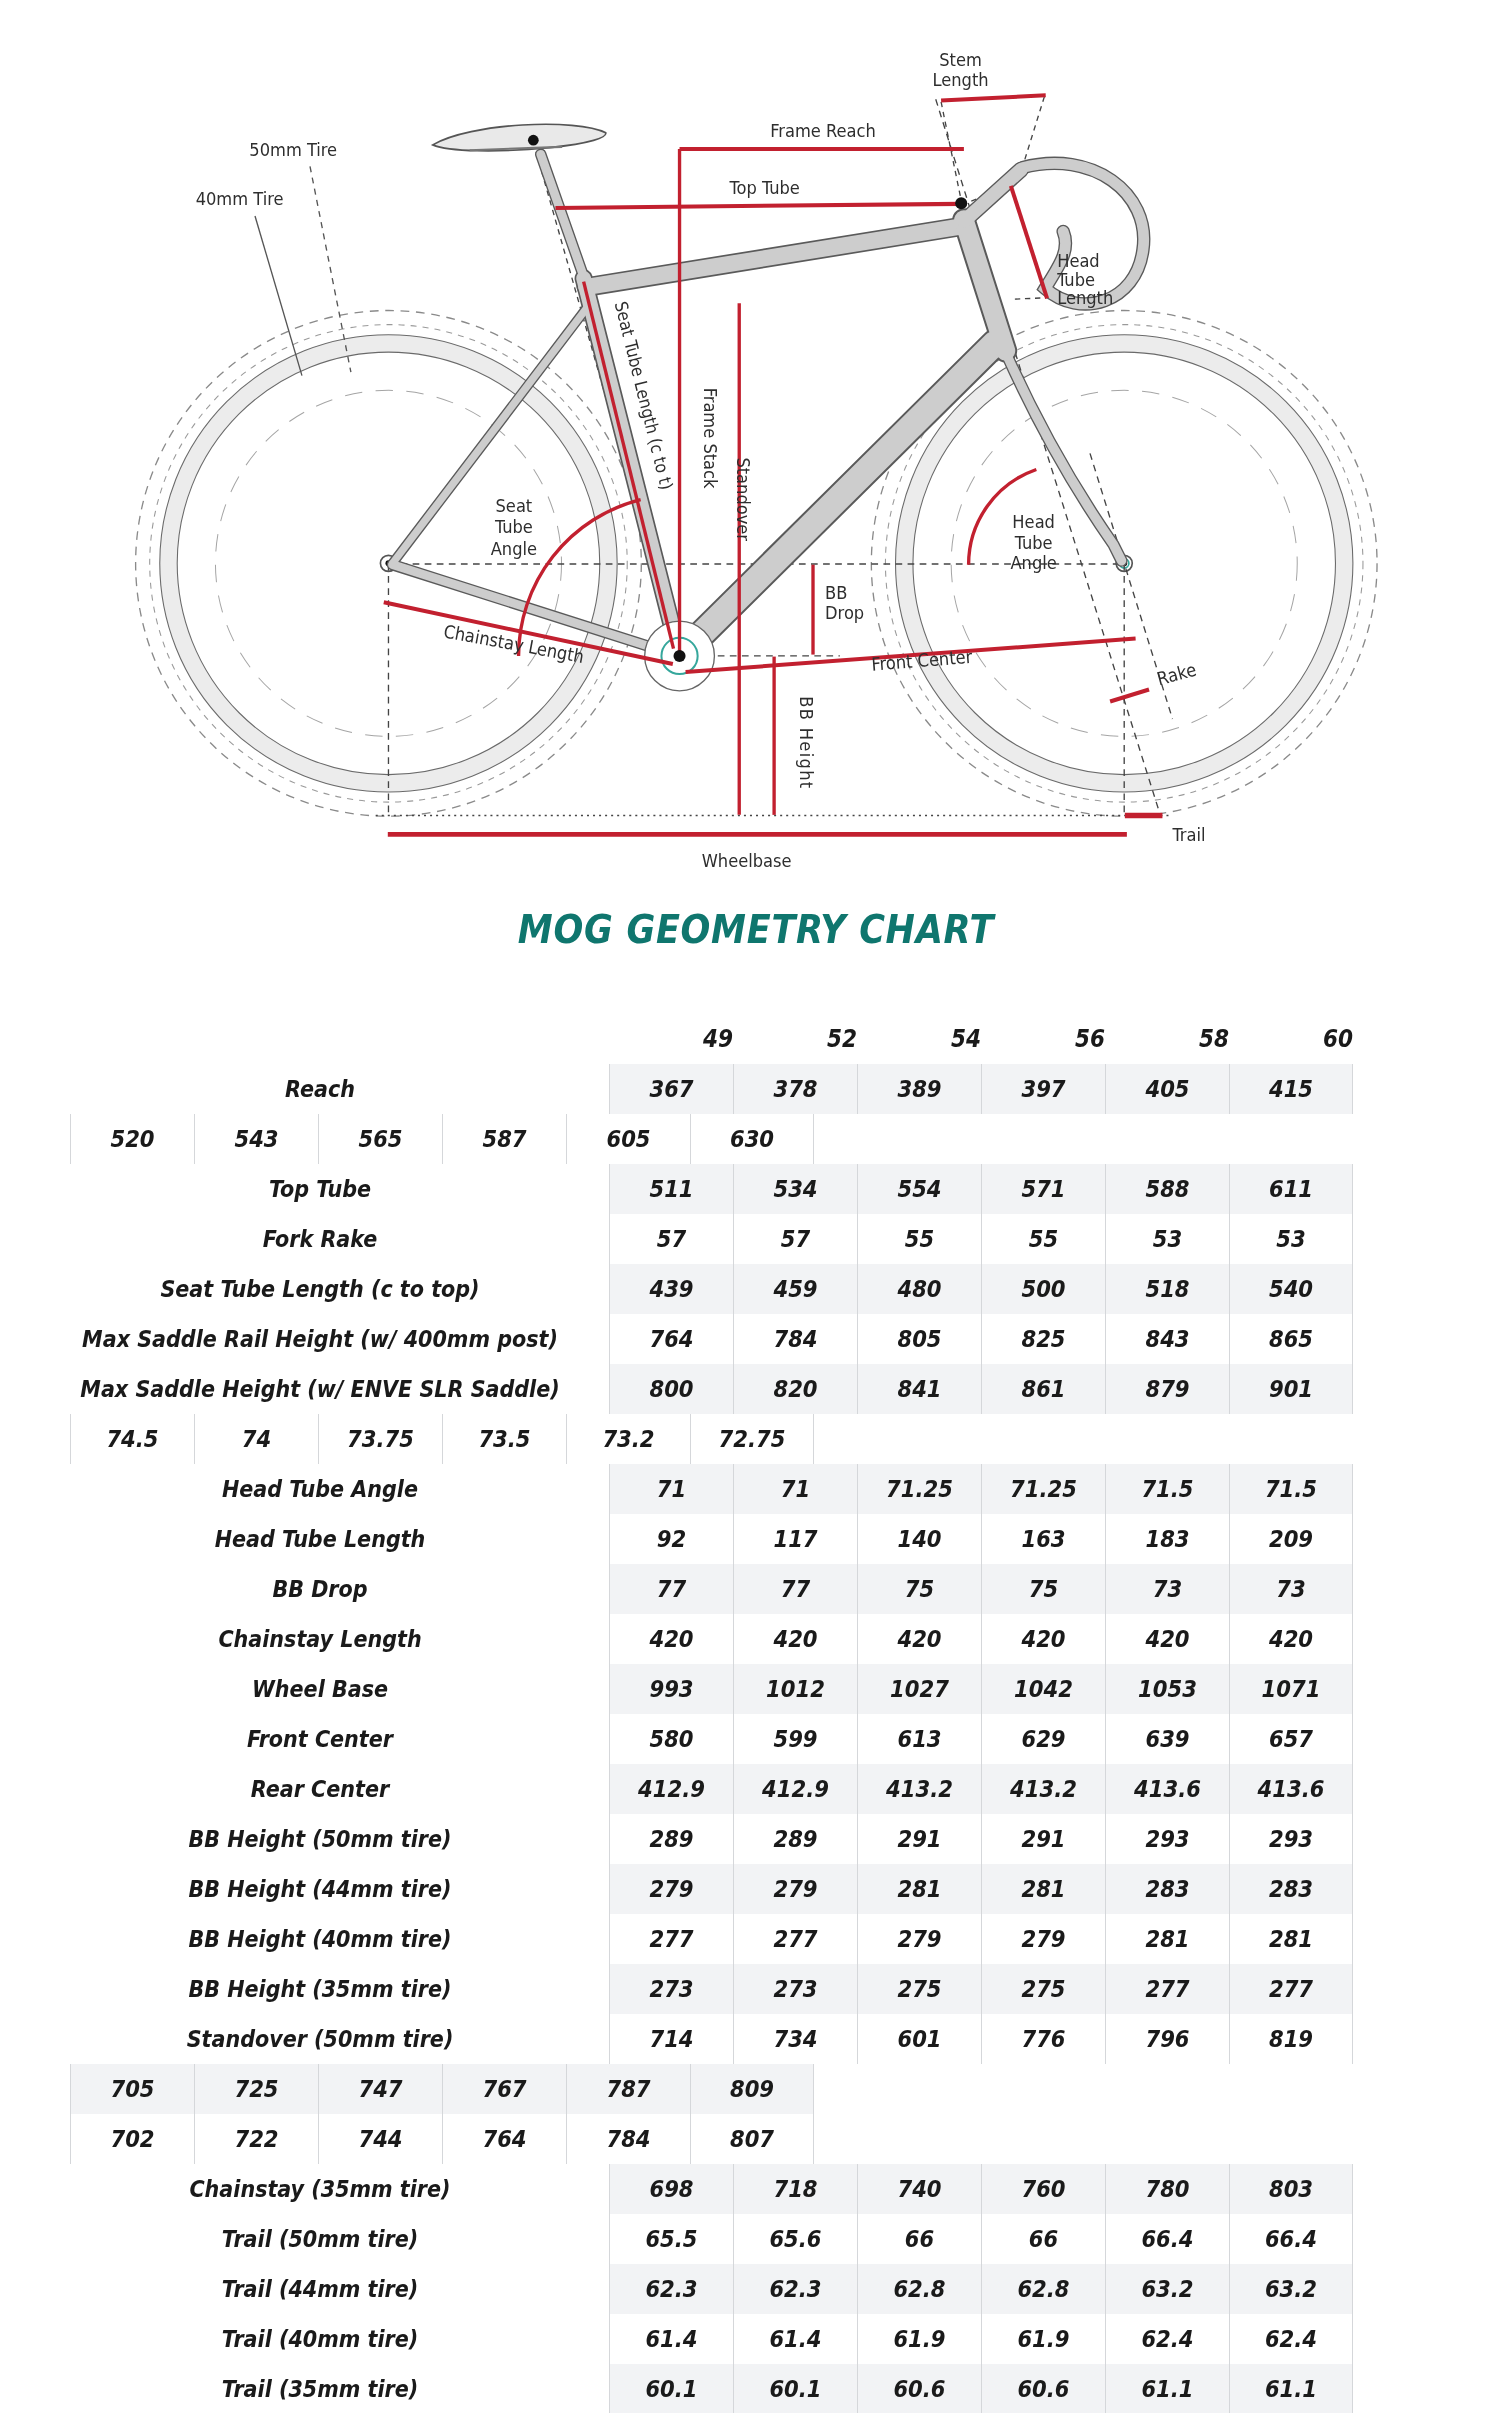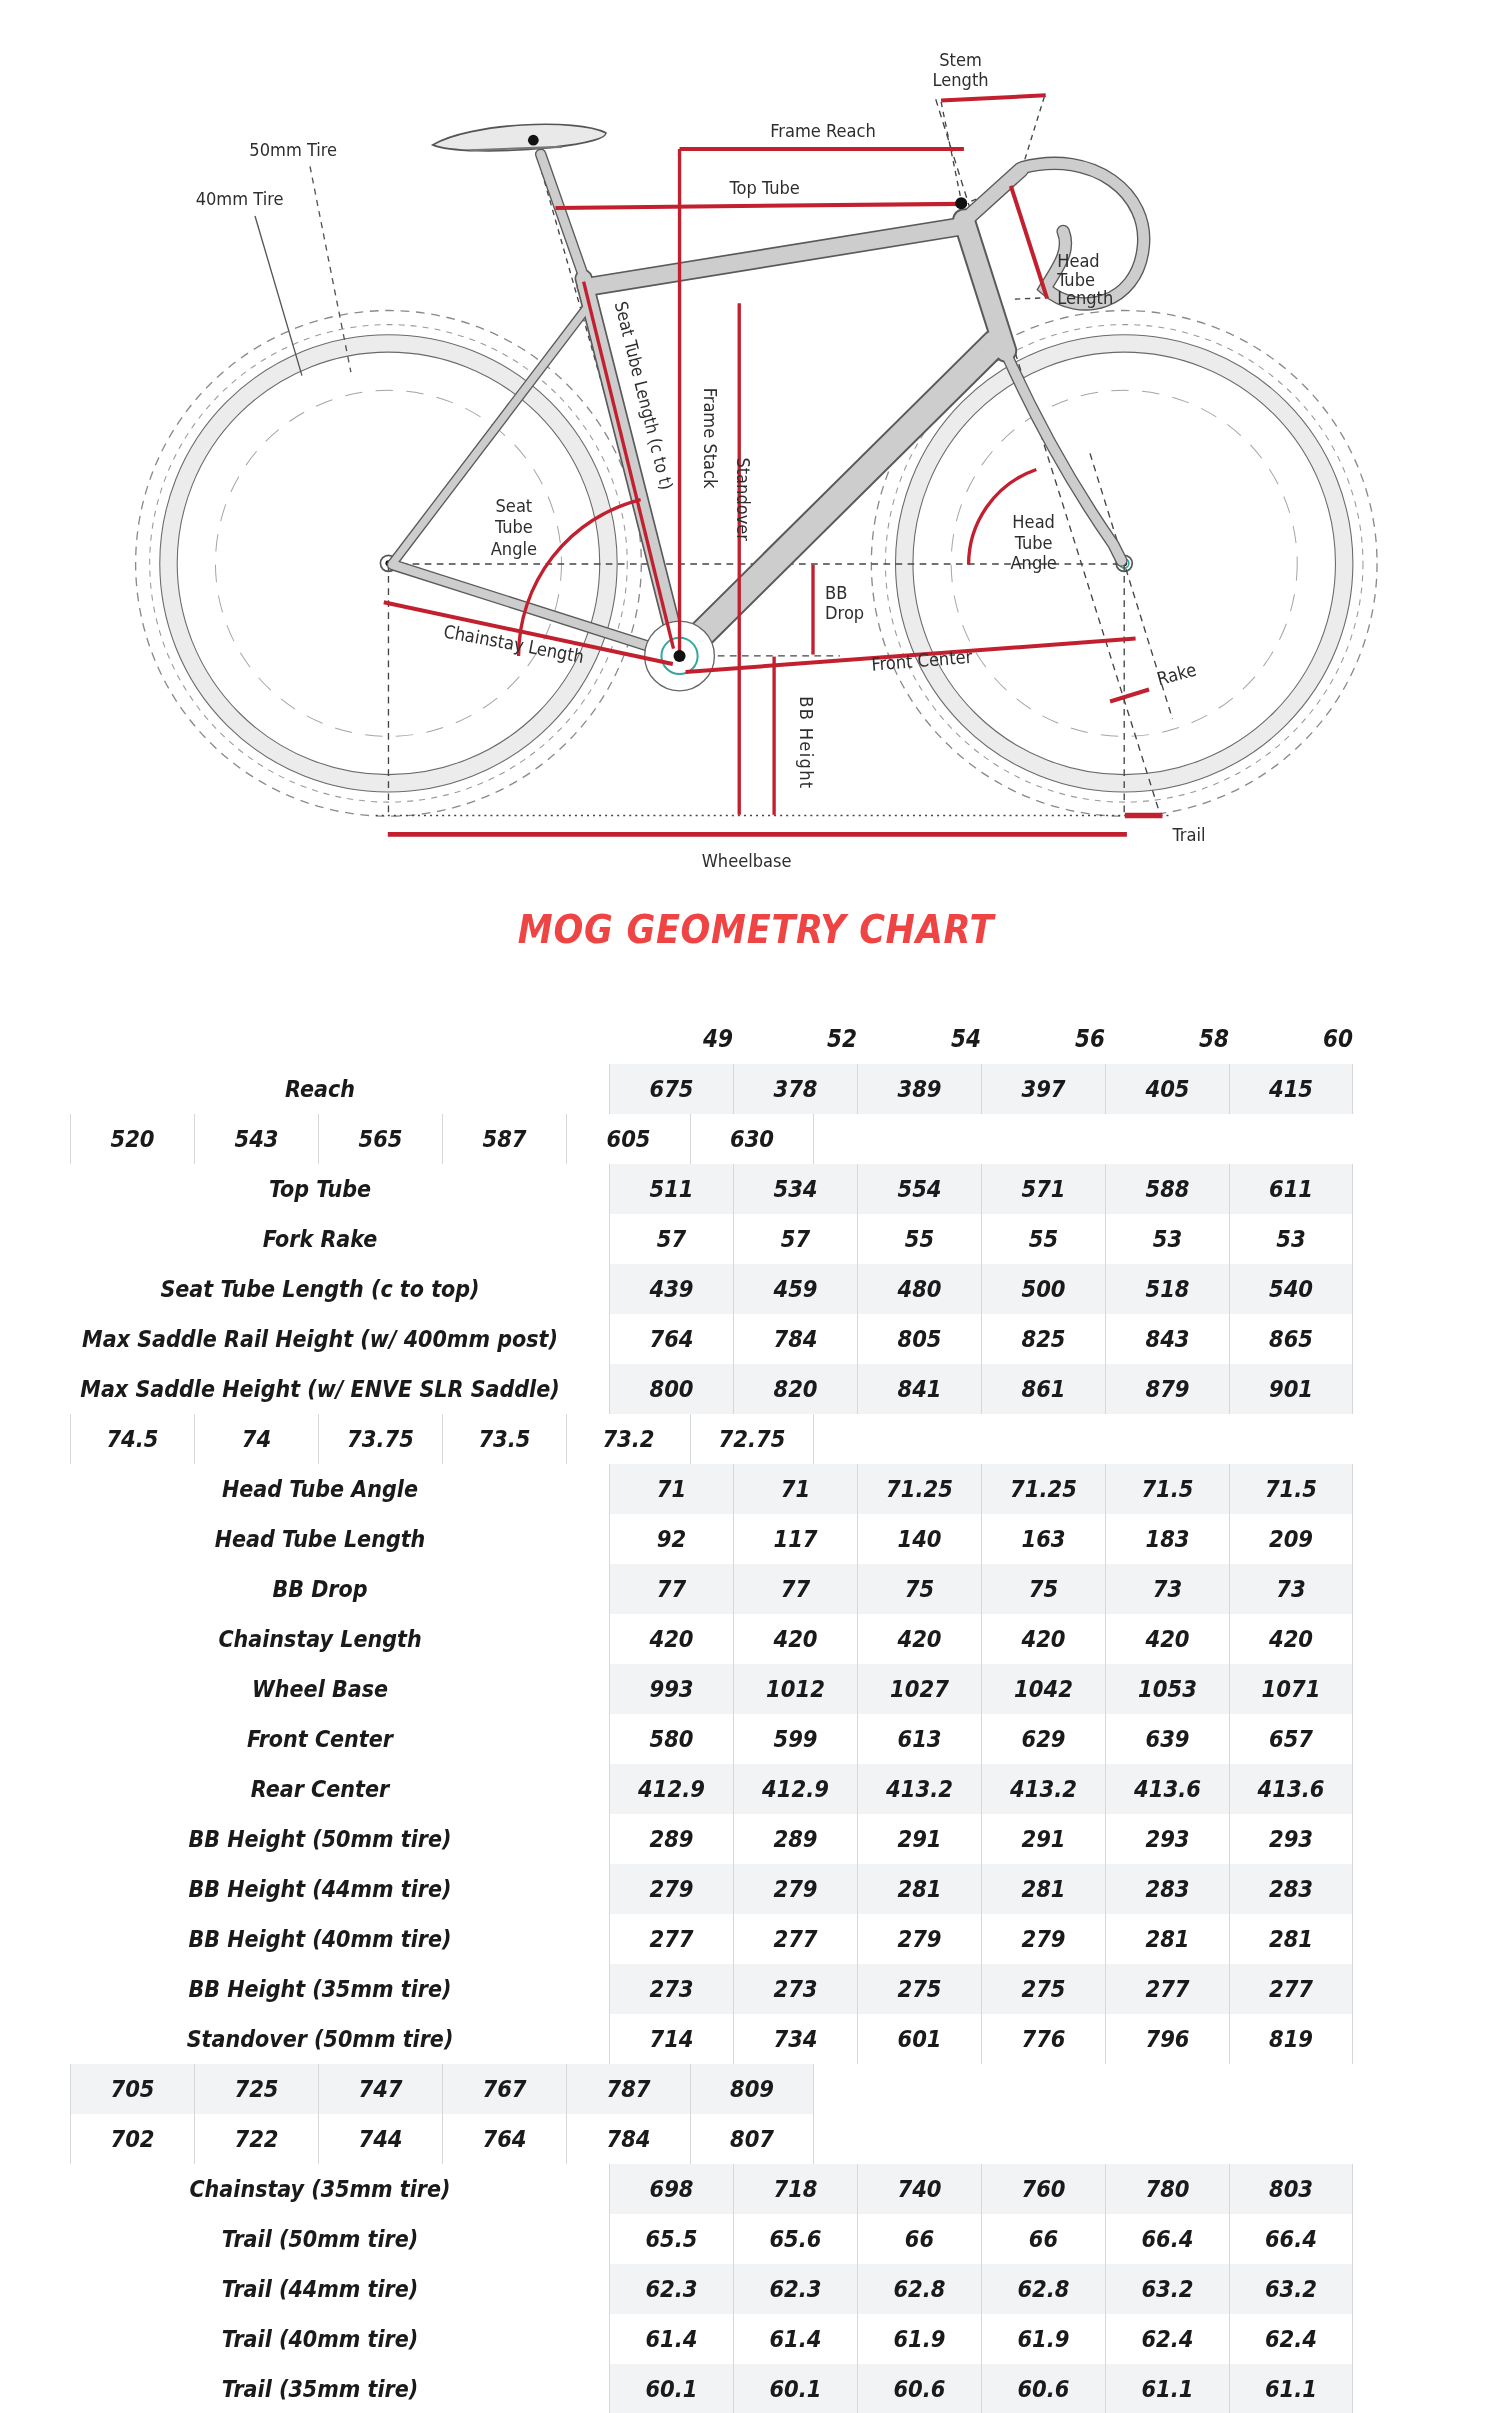--- a/index.html
+++ b/index.html
@@ -10,21 +10,21 @@
   }
   
   #diagram{position:absolute;top:0;left:0;width:1512px;height:892px;}
   .dlab{font-family:"DejaVu Sans","Liberation Sans",sans-serif;font-stretch:condensed;
         font-size:27px;fill:#2e2e2e;}
   .dlab.small{font-size:26px;}
   .red{stroke:#c2202f;}
   
   #page-title{
     position:absolute;top:907px;left:0;width:1512px;text-align:center;
-    font-size:39px;font-style:italic;font-weight:bold;letter-spacing:0.7px;color:#ef4444;
+    font-size:39px;font-style:italic;font-weight:bold;letter-spacing:0.7px;color:#0f766e;
   }
   
   #geo-table{position:absolute;top:1014px;left:70px;width:1283px;font-style:italic;}
   .tr{display:flex;height:50px;line-height:50px;white-space:nowrap;}
   .cell{box-sizing:border-box;overflow:hidden;}
   .cell.lab{
     width:539px;text-align:center;padding-right:39px;
     font-size:23px;font-weight:bold;
   }
   .cell.val{
@@ -184,21 +184,21 @@
 
   <div class="cell val">56</div>
 
   <div class="cell val">58</div>
 
   <div class="cell val">60</div>
 </div>
   <div id="tbody">
   <div class="tr">
     <div class="cell lab">Reach</div>
-    <div class="cell val">675</div>
+    <div class="cell val">367</div>
     <div class="cell val">378</div>
     <div class="cell val">389</div>
     <div class="cell val">397</div>
     <div class="cell val">405</div>
     <div class="cell val">415</div>
   </div>
 
   <div class="tr">
     <div class="cell val">520</div>
     <div class="cell val">543</div>

